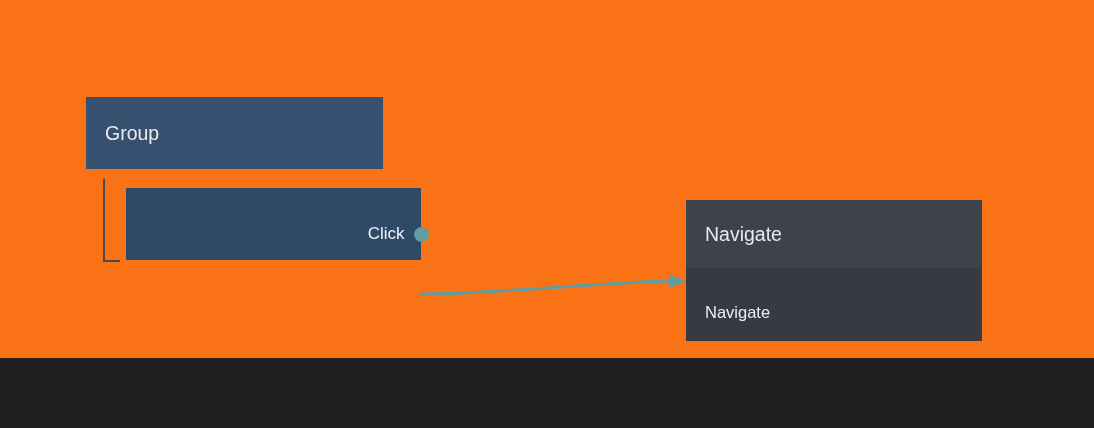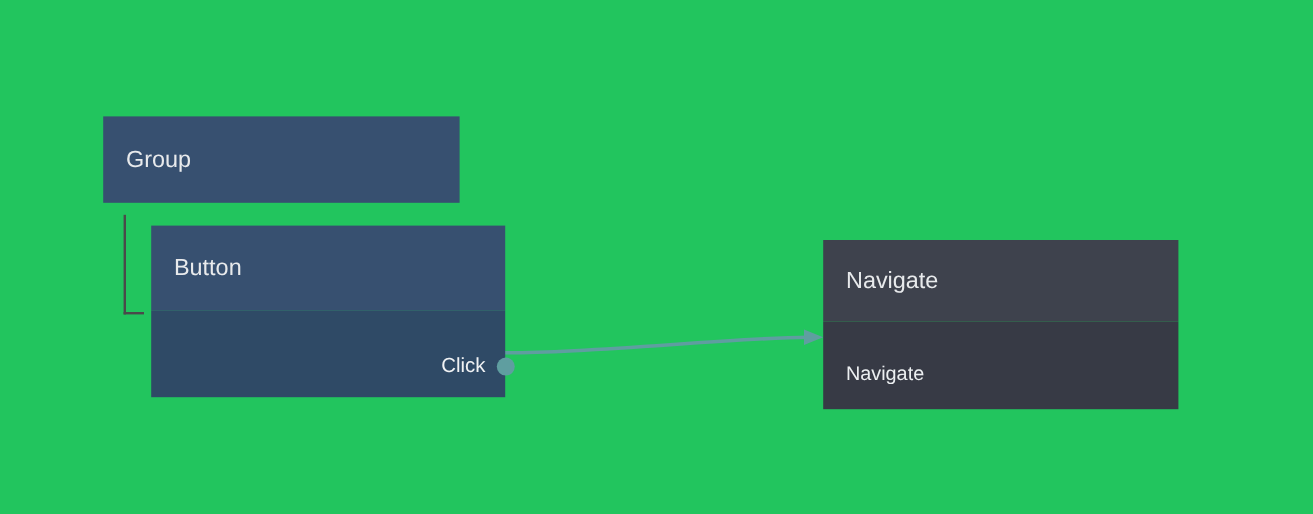--- a/index.html
+++ b/index.html
@@ -7,22 +7,22 @@
     padding: 0;
     background: #202020;
   }
   body {
     font-family: "Liberation Sans", sans-serif;
     -webkit-font-smoothing: antialiased;
   }
   #canvas {
     position: relative;
     width: 1094px;
-    height: 428px;
-    background: #22c55e;
+    height: 358px;
+    background: #f97316;
     overflow: hidden;
   }
 
   
   .node {
     position: absolute;
     box-sizing: border-box;
   }
   .node-title {
     color: #e8eaec;
@@ -157,23 +157,20 @@
     <polygon points="686,281 670,274.5 670,287.5" fill="#5f9ea0"></polygon>
   </svg>
 
   <div class="node" id="node-group">
     <div class="node-title">Group</div>
   </div>
 
   <div id="group-bracket"></div>
 
   <div class="node" id="node-button">
-    <div class="node-header">
-      <div class="node-title">Button</div>
-    </div>
     <div class="node-body">
       <div class="port-row-out" style="top: 36px;">
         <span class="port-label">Click</span>
         <span class="port-dot"></span>
       </div>
     </div>
   </div>
 
   <div class="node" id="node-navigate">
     <div class="node-header">

